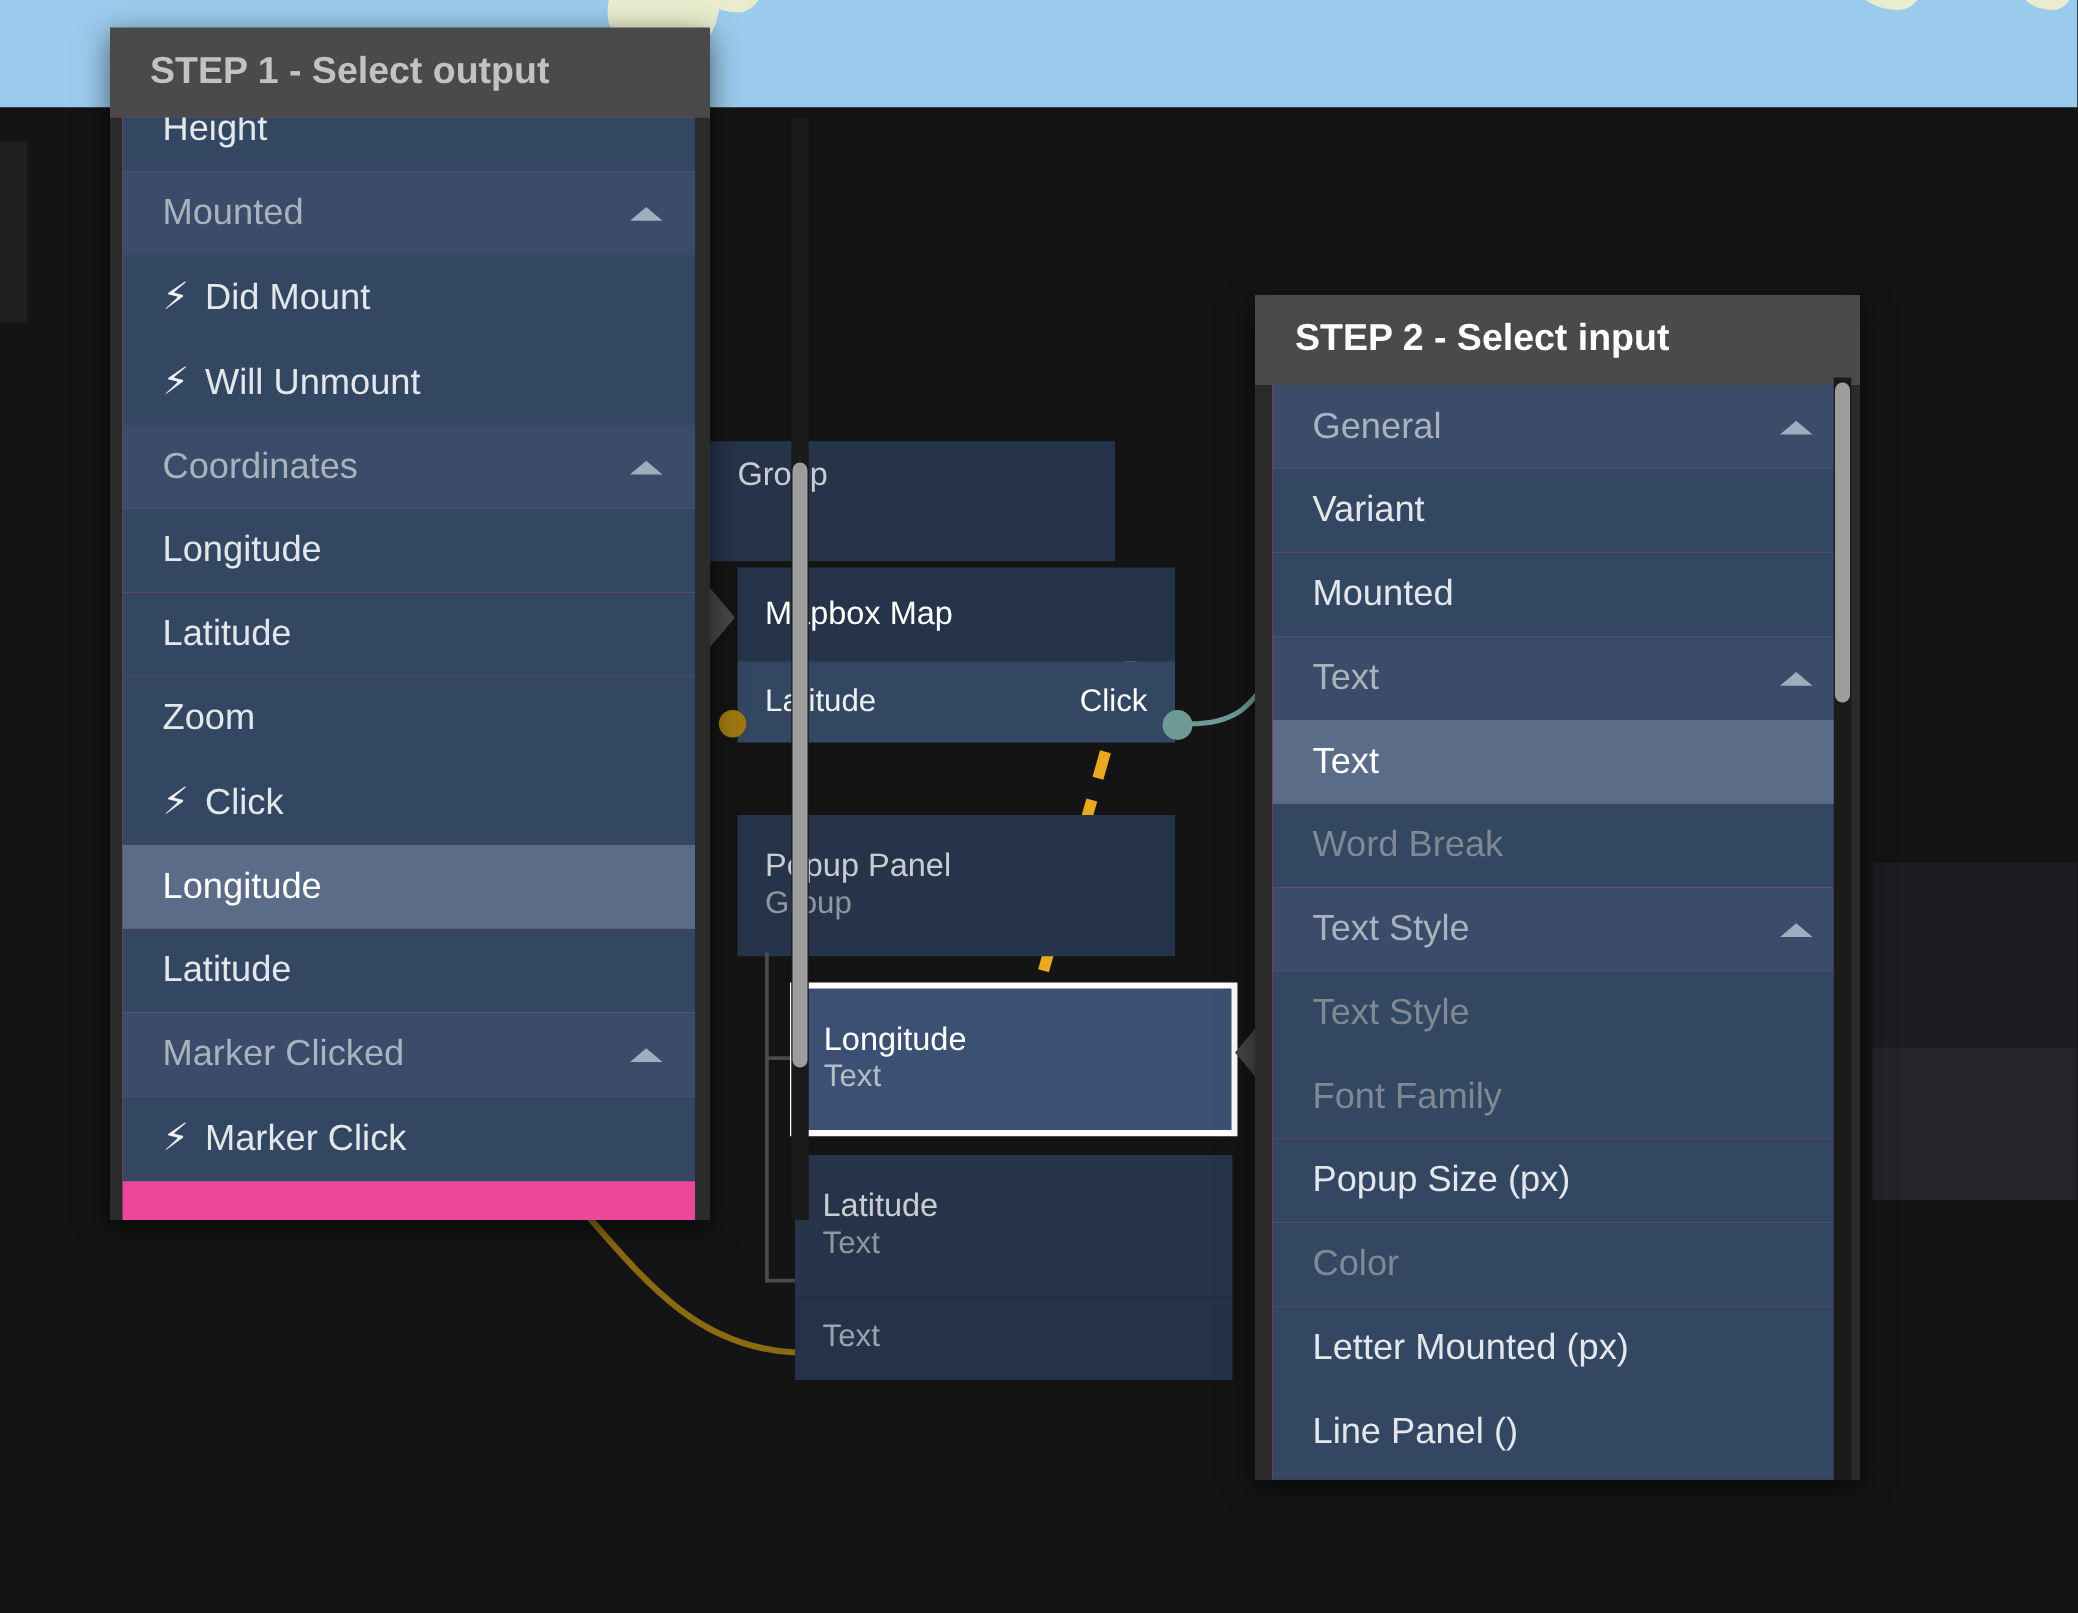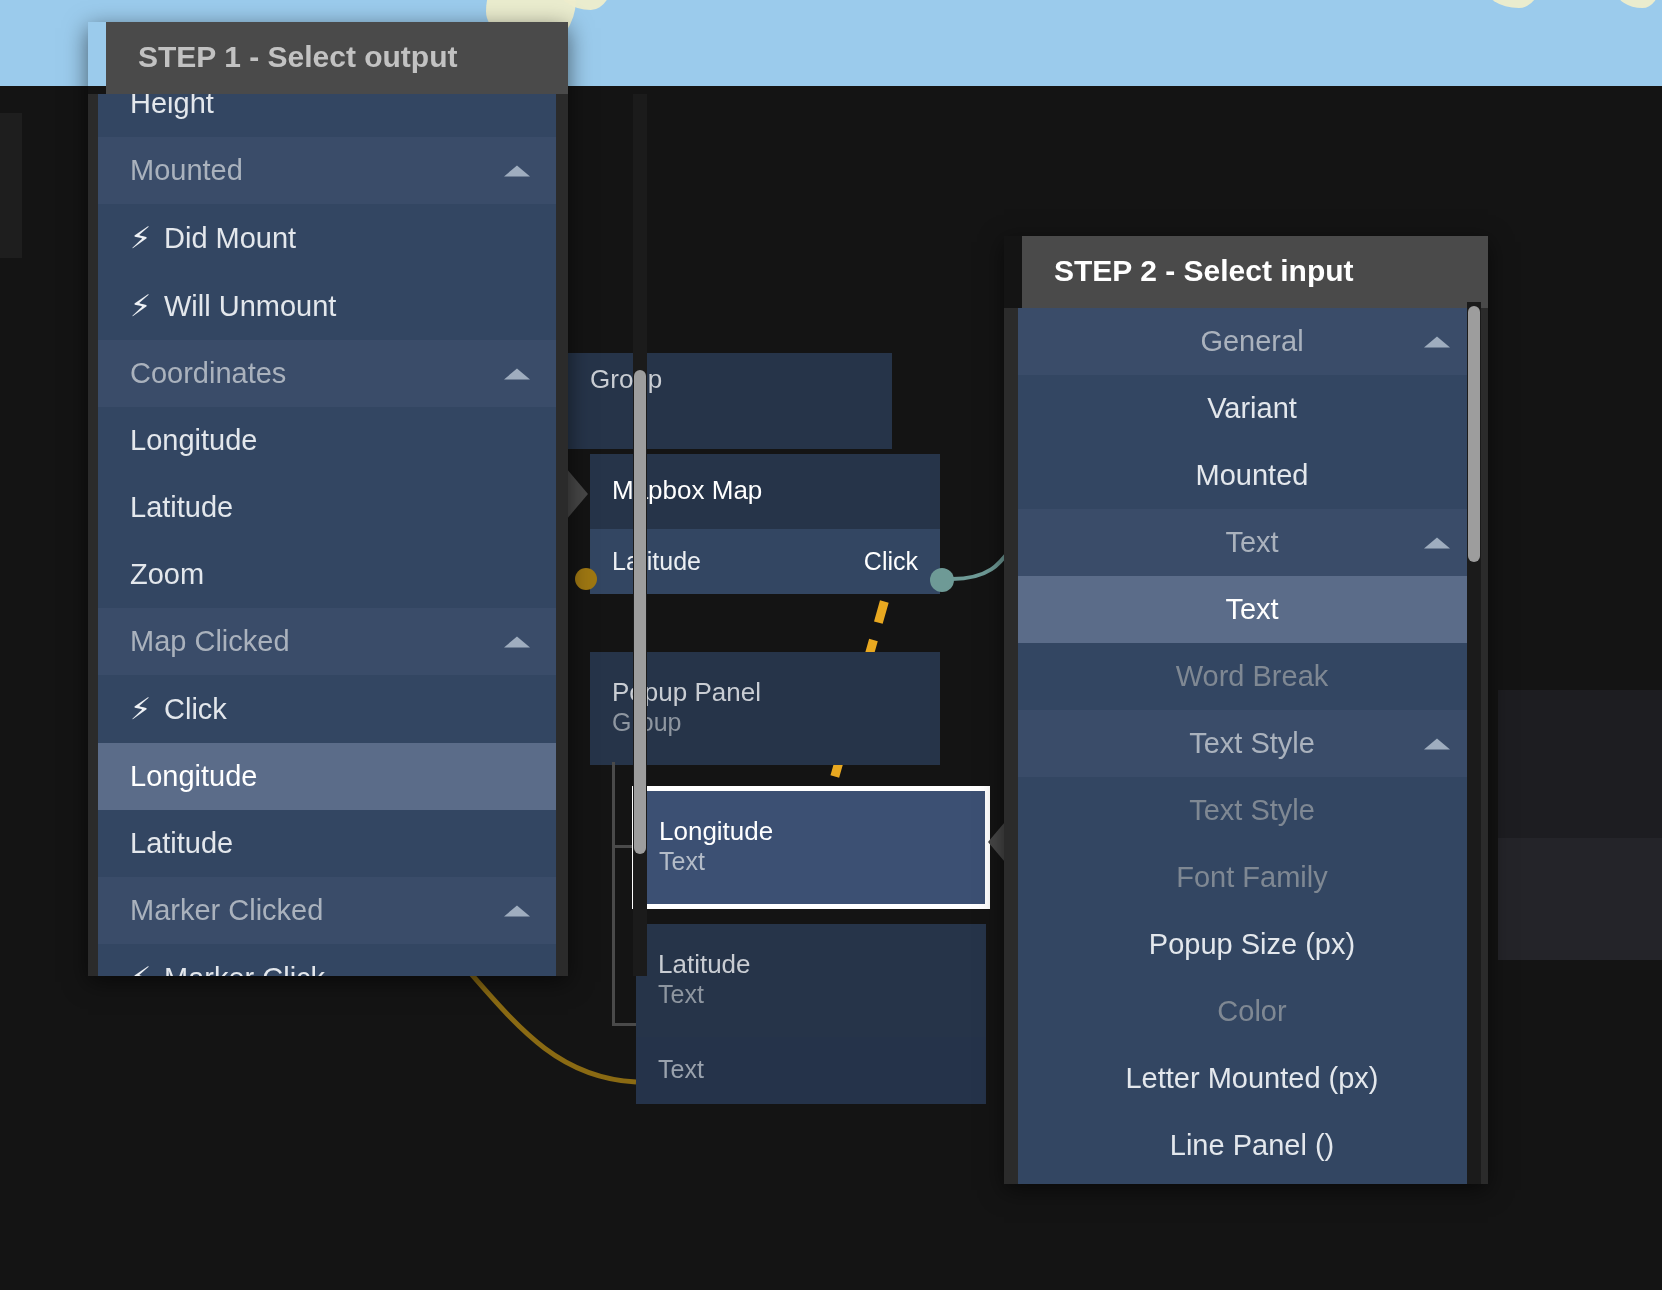--- a/index.html
+++ b/index.html
@@ -38,21 +38,21 @@
   .socket{position:absolute;border-radius:50%;}
   .sock-orange{background:#9e7712;}
   .sock-teal{background:#6e9a96;}
   .collapse-arrow{position:absolute;width:0;height:0;
     border-top:26px solid transparent;border-bottom:26px solid transparent;
     border-left:22px solid #474747;}
   .collapse-arrow.flip{border-left:none;border-right:22px solid #474747;}
 
   
   .panel{position:absolute;box-sizing:border-box;box-shadow:0 6px 22px rgba(0,0,0,.55);}
-  .panel-title{background:#4a4a4a;box-sizing:border-box;margin-left:18px;}
+  .panel-title{background:#4a4a4a;box-sizing:border-box;}
   .panel-title span{display:block;font-size:30px;font-weight:bold;padding:18px 32px;}
   .panel-body{position:relative;overflow:hidden;box-sizing:border-box;background:#ec4899;}
   .opt{position:relative;box-sizing:border-box;font-size:29px;line-height:1;
        padding:19px 22px 19px 32px;color:#e3e7ec;background:#334662;white-space:nowrap;}
   .opt.group{background:#3a4c69;color:#aab2bd;}
   .opt.disabled{color:#7f8893;background:#334662;}
   .opt.active{background:#5b6c89;color:#ffffff;}
   .opt .bolt{display:inline-block;width:34px;color:#eef1f5;font-size:30px;}
   .opt .caret{position:absolute;right:26px;top:50%;transform:translateY(-50%);
               width:0;height:0;border-left:13px solid transparent;border-right:13px solid transparent;
@@ -147,38 +147,37 @@
   <div class="panel-body" id="step1-body" style="height:882px;border-left:10px solid #2b2b2b;border-right:12px solid #2b2b2b;">
   <div style="position: absolute; left: 0px; right: 0px; top: -24px;">
         <div class="opt"><span>Height</span></div>
         <div class="opt group"><span>Mounted</span><span class="caret"></span></div>
         <div class="opt"><span class="bolt">⚡</span><span>Did Mount</span></div>
         <div class="opt"><span class="bolt">⚡</span><span>Will Unmount</span></div>
         <div class="opt group"><span>Coordinates</span><span class="caret"></span></div>
         <div class="opt"><span>Longitude</span></div>
         <div class="opt"><span>Latitude</span></div>
         <div class="opt"><span>Zoom</span></div>
-        <div class="opt group"><span>Map Clicked</span><span class="caret"></span></div>
         <div class="opt"><span class="bolt">⚡</span><span>Click</span></div>
         <div class="opt active"><span>Longitude</span></div>
         <div class="opt"><span>Latitude</span></div>
         <div class="opt group"><span>Marker Clicked</span><span class="caret"></span></div>
         <div class="opt"><span class="bolt">⚡</span><span>Marker Click</span></div>
       </div>
     </div>
   <div class="scroll-track" style="left:545px;top:72px;width:14px;height:882px;"></div>
   <div class="scrollbar" style="left:546px;top:348px;width:12px;height:484px;"></div>
 </div>
 
 <div class="panel" style="left:1004px;top:236px;width:484px;height:948px;">
   <div class="panel-title" style="height:72px;">
     <span style="color:#ffffff;">STEP 2 - Select input</span>
   </div>
   <div class="panel-body" id="step2-body" style="height:876px;border-left:14px solid #2b2b2b;border-right:12px solid #2b2b2b;">
-  <div style="position: absolute; left: 0px; right: 0px; top: 0px; text-align: center;">
+  <div style="position: absolute; left: 0px; right: 0px; top: 0px;">
         <div class="opt group"><span>General</span><span class="caret"></span></div>
         <div class="opt"><span>Variant</span></div>
         <div class="opt"><span>Mounted</span></div>
         <div class="opt group"><span>Text</span><span class="caret"></span></div>
         <div class="opt active"><span>Text</span></div>
         <div class="opt disabled"><span>Word Break</span></div>
         <div class="opt group"><span>Text Style</span><span class="caret"></span></div>
         <div class="opt disabled"><span>Text Style</span></div>
         <div class="opt disabled"><span>Font Family</span></div>
         <div class="opt"><span>Popup Size (px)</span></div>

